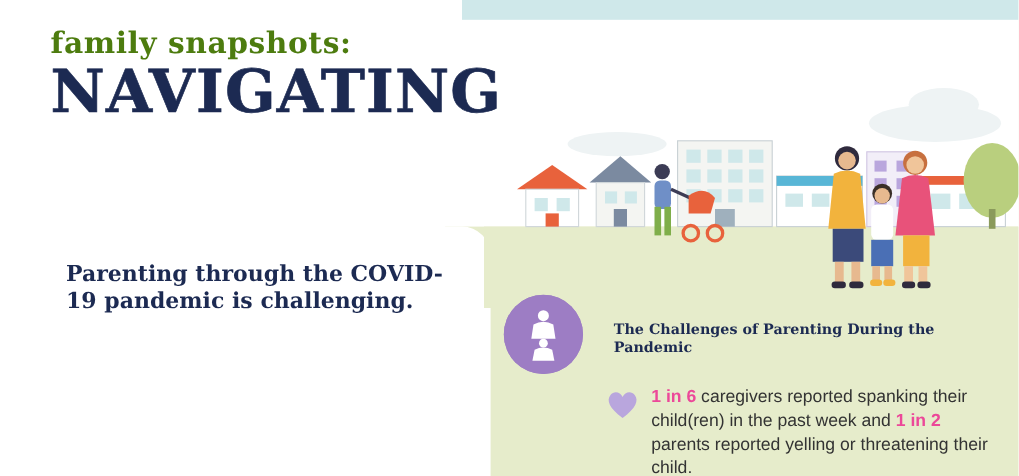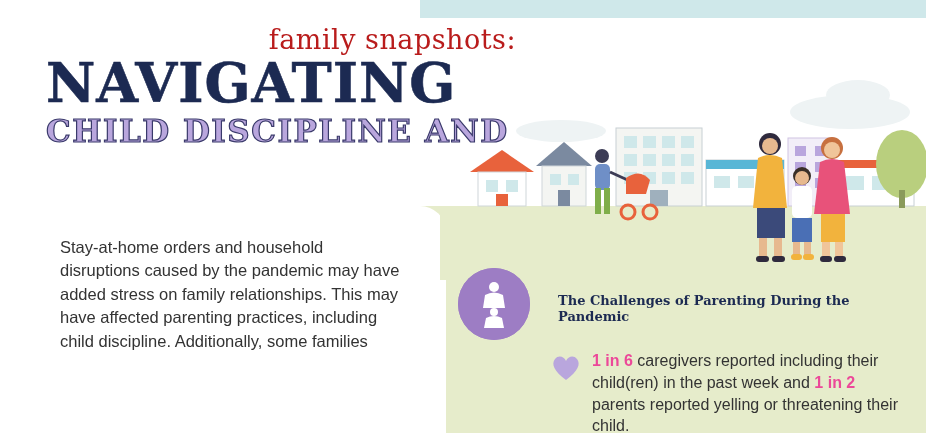--- a/index.html
+++ b/index.html
@@ -84,26 +84,25 @@
 
   
   .header {
     position: absolute;
     left: 46px; top: 26px;
     width: 470px;
   }
   .kicker {
     font-family: "DejaVu Serif", serif;
     font-size: 27px;
-    color: #b91c1c;
+    color: #4d7c0f;
     letter-spacing: 0.5px;
     line-height: 1;
     margin: 0 0 4px 0;
-    font-weight: normal;
-    text-align: right;
+    font-weight: bold;
   }
   .title-main {
     font-family: "DejaVu Serif", serif;
     font-weight: bold;
     font-size: 54px;
     letter-spacing: 1px;
     color: #1c2a52;
     line-height: 0.98;
     margin: 0;
     -webkit-text-stroke: 0.6px #1c2a52;
@@ -324,25 +323,24 @@
         <rect x="395" y="122" width="8" height="16" fill="#f0c59a"></rect>
         <rect x="380" y="136" width="12" height="6" rx="3" fill="#2f2a3d"></rect>
         <rect x="394" y="136" width="12" height="6" rx="3" fill="#2f2a3d"></rect>
       </g>
     </svg>
   </div>
 
   <div class="header">
     <p class="kicker">family snapshots:</p>
     <h1 class="title-main">NAVIGATING</h1>
-    <p class="title-sub">CHILD DISCIPLINE AND</p>
   </div>
 
   <div class="left-col">
-    <p class="body-text">Stay-at-home orders and household disruptions caused by the pandemic may have added stress on family relationships. This may have affected parenting practices, including child discipline. Additionally, some families</p>
+    <h2 class="lede">Parenting through the COVID-19 pandemic is challenging.</h2>
   </div>
 
   <div class="right-col">
     <div class="badge">
       <svg width="72" height="72" viewBox="0 0 72 72" xmlns="http://www.w3.org/2000/svg">
         <circle cx="36" cy="36" r="36" fill="#9d7dc4"></circle>
         <g fill="#ffffff">
           <circle cx="36" cy="19" r="5"></circle>
           <path d="M27 27 q9 -5 18 0 l2 13 h-22 z"></path>
           <circle cx="36" cy="44" r="4"></circle>
@@ -351,18 +349,18 @@
       </svg>
     </div>
     <h2 class="section-title">The Challenges of Parenting During the Pandemic</h2>
     <div class="stat-row">
       <div class="heart-wrap">
         <svg width="32" height="30" viewBox="0 0 32 30" xmlns="http://www.w3.org/2000/svg">
           <path d="M16 28 C4 19 1 12 5 7 C8 3 14 4 16 9 C18 4 24 3 27 7 C31 12 28 19 16 28 Z" fill="#b9a6dd"></path>
         </svg>
       </div>
       <div class="stat-text">
-        <b>1 in 6</b><span> caregivers reported including their child(ren) in the past week and </span><b>1 in 2</b><span> parents reported yelling or threatening their child.</span>
+        <b>1 in 6</b><span> caregivers reported spanking their child(ren) in the past week and </span><b>1 in 2</b><span> parents reported yelling or threatening their child.</span>
       </div>
     </div>
   </div>
 
 </div>
 
 </body></html>

